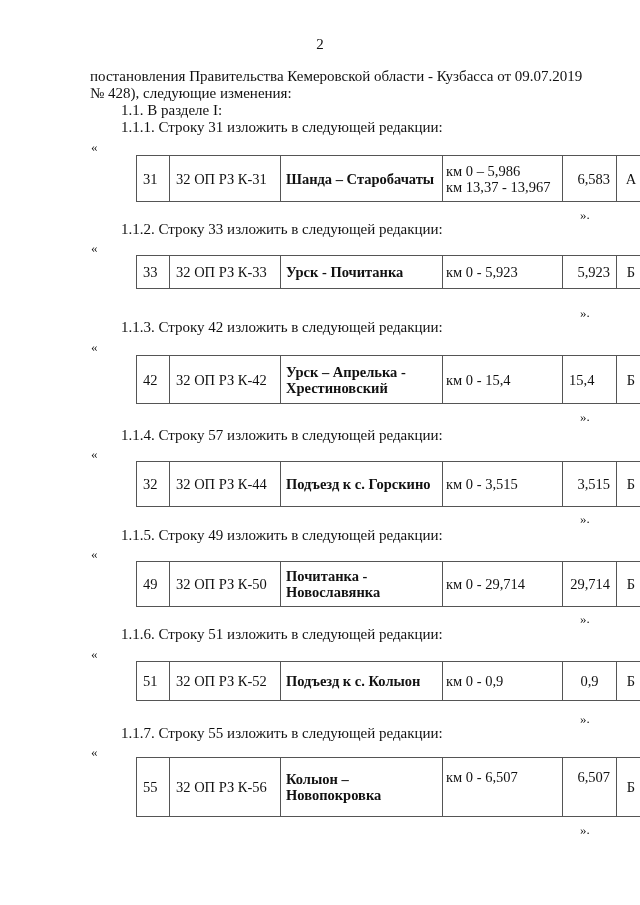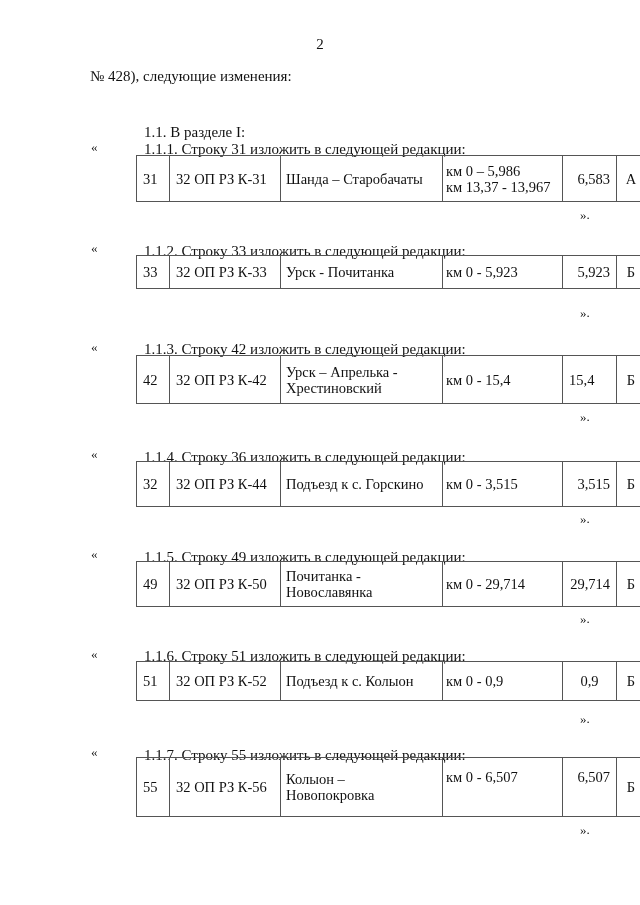--- a/index.html
+++ b/index.html
@@ -9,42 +9,43 @@
     color: #111111;
   }
   .page-number {
     position: absolute; top: 36px; left: 0; width: 640px;
     text-align: center; font-size: 15px;
   }
   .intro {
     position: absolute; left: 90px; top: 68px; width: 515px;
     font-size: 15px; line-height: 17px;
   }
-  .indent-line { position: absolute; left: 144px; font-size: 15px; line-height: 17px; white-space: nowrap; margin-top: 22px; }
+  .indent-line { position: absolute; left: 121px; font-size: 15px; line-height: 17px; white-space: nowrap; }
   .open-quote { position: absolute; left: 91px; font-size: 13px; line-height: 13px; }
   .close-quote { position: absolute; left: 580px; font-size: 13px; line-height: 13px; }
   table.row-table {
     position: absolute; left: 92px; width: 509px;
     border-collapse: collapse; table-layout: fixed;
     font-size: 14.5px; line-height: 16px; margin-left: 44px;
   }
   table.row-table td {
     border: 1px solid #555555; padding: 0 6px; vertical-align: middle;
   }
   table.row-table td.c-dist { text-align: right; padding-right: 6px; }
   table.row-table td.c-cat { text-align: center; padding: 0; }
   table.row-table td.c-km { padding-left: 3px; }
-  table.row-table td.c-name { padding-left: 5px; }
+  table.row-table td.c-name { padding-left: 5px; font-weight: bold; }
 </style>
 </head>
 <body>
 
 <div class="page-number">2</div>
 
 <div class="intro">
+  <div>постановления Правительства Кемеровской области  - Кузбасса от 09.07.2019</div>
   <div>№ 428), следующие изменения:</div>
 </div>
 <div class="indent-line" style="top:102px">1.1. В разделе I:</div>
 
 <div class="indent-line" style="top:119px">1.1.1. Строку 31 изложить в следующей редакции:</div>
 <div class="open-quote" style="top:140px">«</div>
 <table class="row-table" style="top:155px;height:47px">
   <colgroup>
       <col style="width:33px">
       <col style="width:111px">
@@ -110,21 +111,21 @@
     <td>32 ОП РЗ К-42</td>
     <td class="c-name">Урск – Апрелька - Хрестиновский</td>
     <td class="c-km">км 0 - 15,4</td>
     <td class="c-dist" style="text-align:left;padding-left:6px">15,4</td>
     <td class="c-cat">Б</td>
   </tr>
 </tbody>
   </table>
 <div class="close-quote" style="top:410px">».</div>
 
-<div class="indent-line" style="top:427px">1.1.4. Строку 36 изложить в следующей редакции:</div>
+<div class="indent-line" style="top:427px">1.1.4. Строку 57 изложить в следующей редакции:</div>
 <div class="open-quote" style="top:447px">«</div>
 <table class="row-table" style="top:461px;height:46px">
   <colgroup>
       <col style="width:33px">
       <col style="width:111px">
       <col style="width:162px">
       <col style="width:120px">
       <col style="width:54px">
       <col style="width:29px">
     </colgroup>

